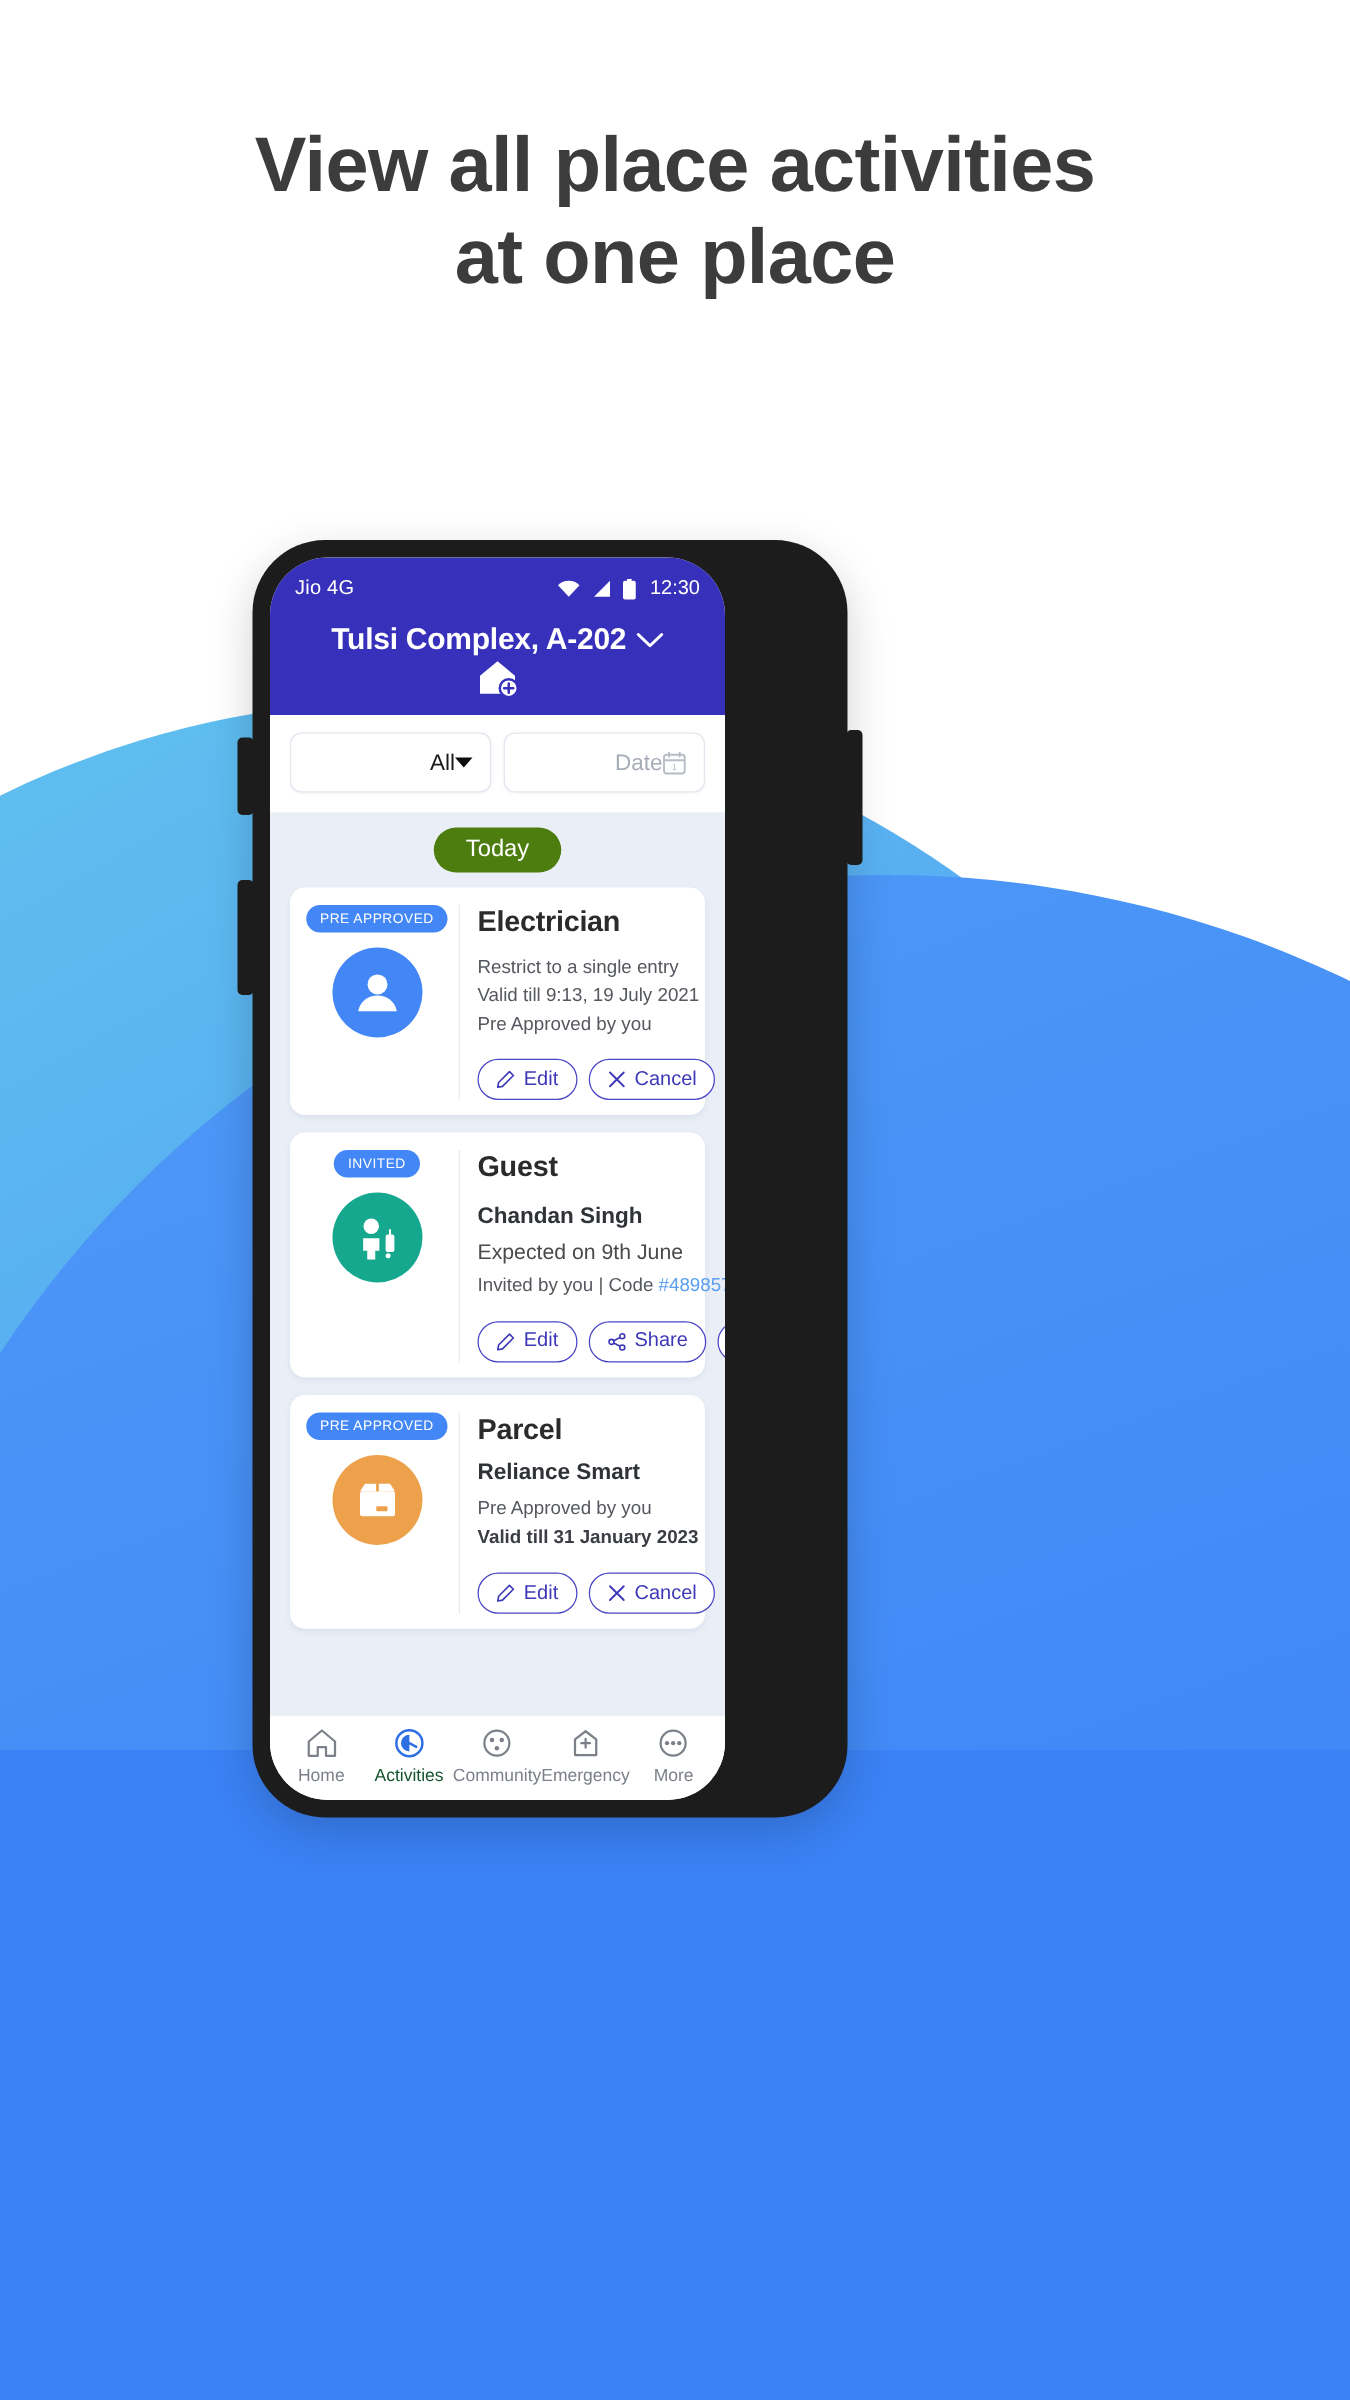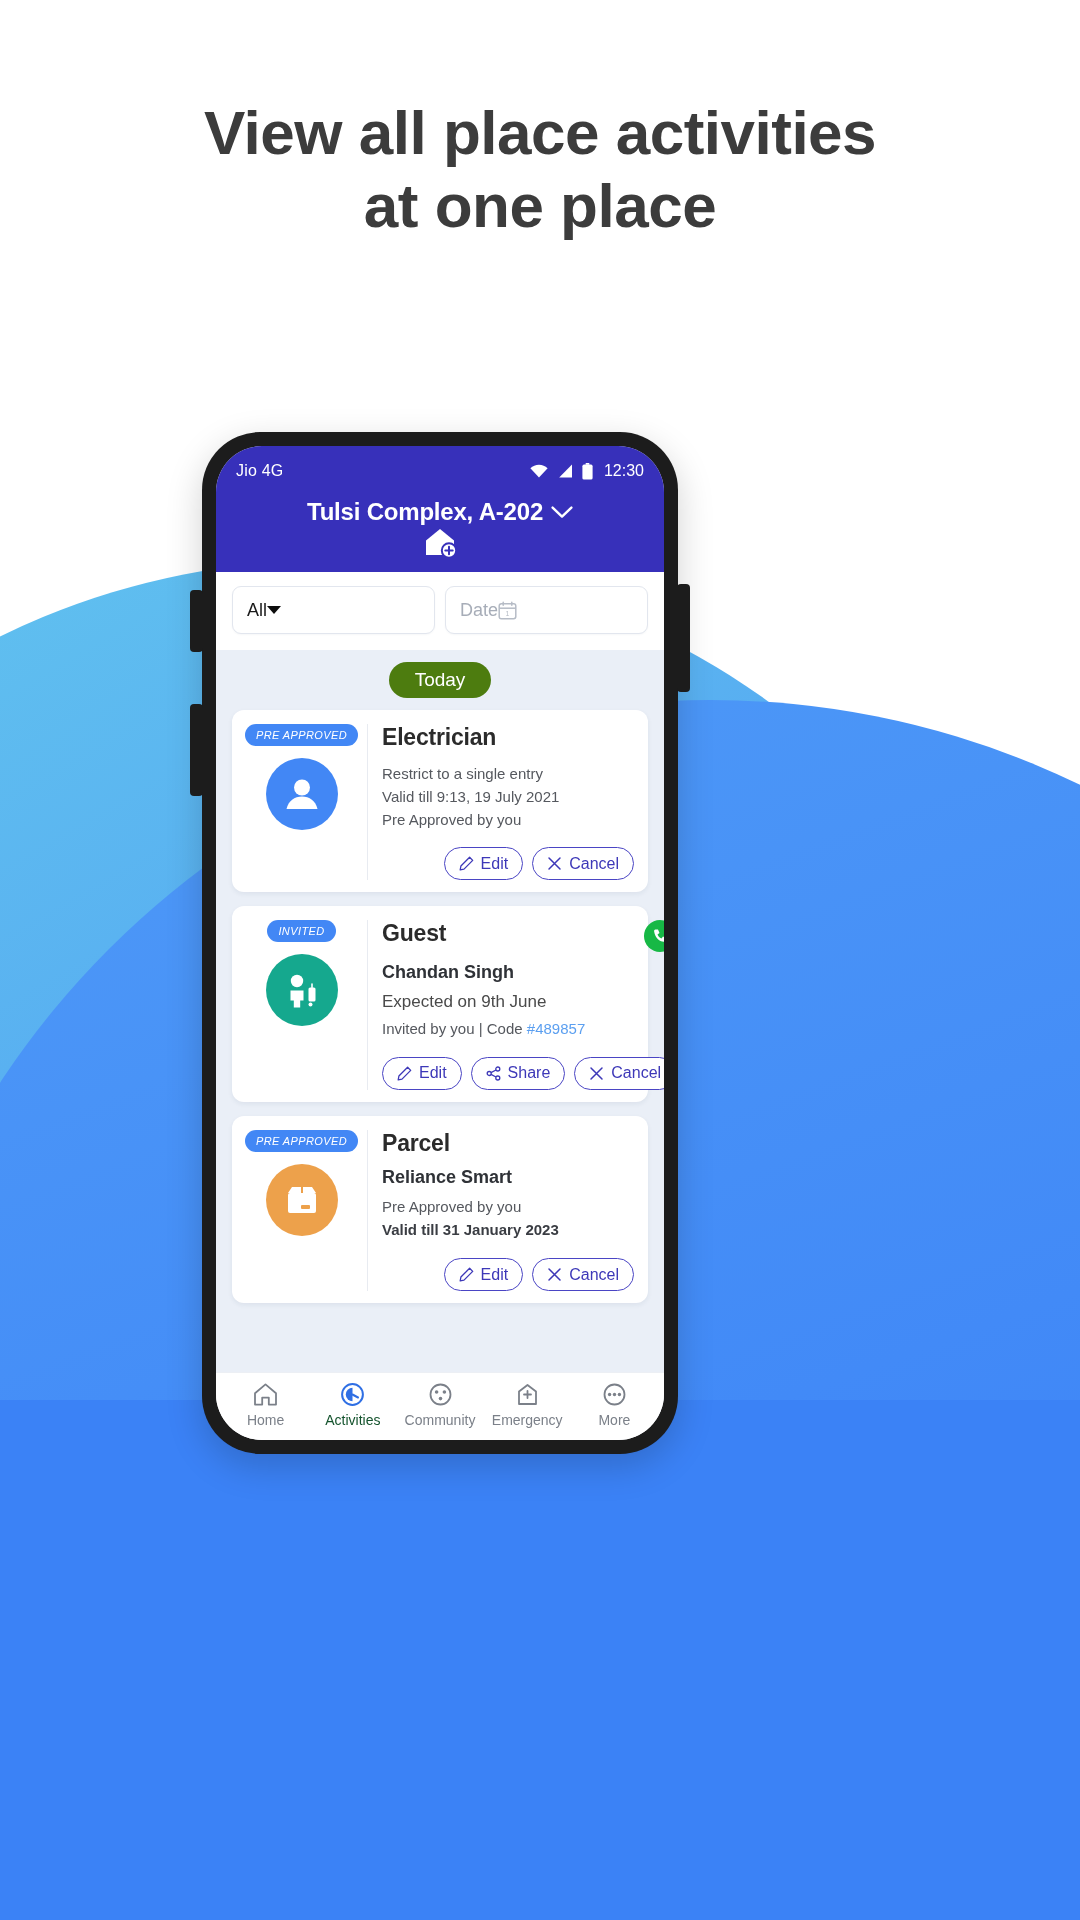--- a/index.html
+++ b/index.html
@@ -67,21 +67,21 @@
     background: #1c1c1c;
     border-radius: 4px;
   }
   .btn-left-1 { left: -12px; top: 158px; width: 13px; height: 62px; }
   .btn-left-2 { left: -12px; top: 272px; width: 13px; height: 92px; }
   .btn-right-1 { right: -12px; top: 152px; width: 13px; height: 108px; }
 
   .screen {
     position: absolute;
     left: 14px; top: 14px;
-    width: 448px; height: 994px;
+    width: 364px; height: 994px;
     border-radius: 46px;
     overflow: hidden;
     background: #eef1f7;
     display: flex;
     flex-direction: column;
   }
 
   
   .app-header {
     background: #3730ba;
@@ -134,21 +134,21 @@
   }
   .sel {
     flex: 1 1 0;
     height: 48px;
     border: 1px solid #e2e6ee;
     border-radius: 9px;
     background: #fff;
     display: flex;
     align-items: center;
     padding: 0 14px;
-    justify-content: flex-start;
+    justify-content: flex-end;
     box-shadow: 0 1px 2px rgba(30,40,80,0.04);
   }
   .sel .txt { font-size: 18px; color: #1a1a1a; }
   .sel.placeholder .txt { color: #a7adb8; }
   .caret { width: 0; height: 0; border-left: 7px solid transparent; border-right: 7px solid transparent; border-top: 8px solid #0d0d0d; }
   .cal-ico { width: 19px; height: 19px; display: block; }
 
   
   .body {
     flex: 1 1 auto;
@@ -176,21 +176,20 @@
     gap: 0;
   }
   .card-left {
     width: 122px;
     flex: 0 0 122px;
     display: flex;
     flex-direction: column;
     align-items: center;
     border-right: 1px solid #e8ebf1;
     padding-right: 10px;
-    font-style: italic;
   }
   .badge {
     font-size: 11px;
     color: #ffffff;
     background: #4287f5;
     border-radius: 12px;
     padding: 5px 11px;
     letter-spacing: 0.4px;
     white-space: nowrap;
   }

